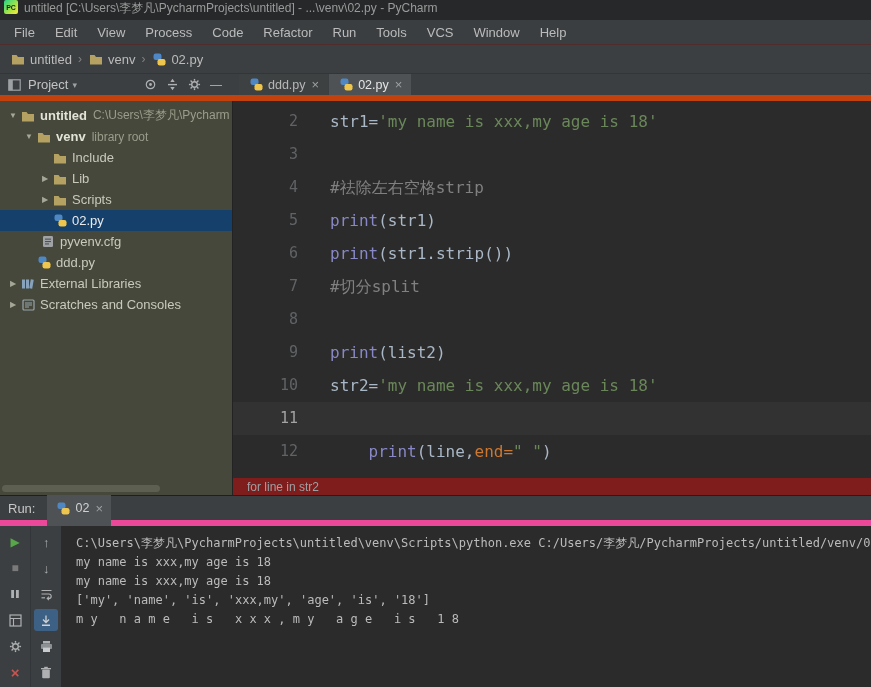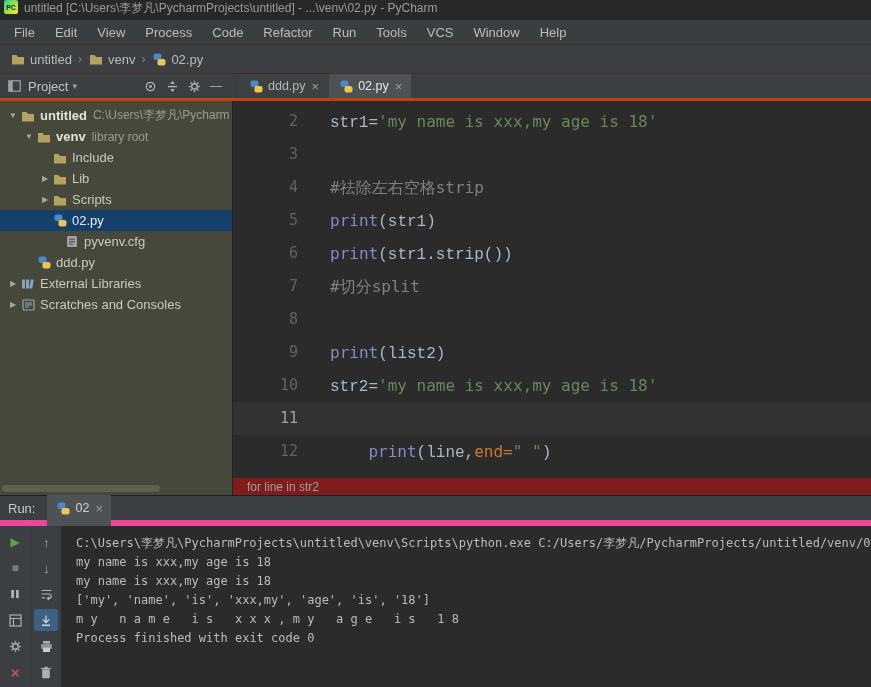--- a/index.html
+++ b/index.html
@@ -21,21 +21,21 @@
   
   .menubar { height: 25px; background: #3b3e40; border-bottom: 1px solid #512c2c; display: flex; align-items: center; padding-left: 4px; }
   .menu-item { padding: 0 10px; color: #bbbbbb; cursor: default; }
 
   
   .navbar { height: 29px; background: #3c3f41; border-bottom: 1px solid #502a2a; display: flex; align-items: center; padding-left: 10px; }
   .crumb { display: inline-flex; align-items: center; color: #bbbbbb; }
   .crumb-sep { color: #808080; margin: 0 6px; font-size: 12px; }
 
   
-  .header-row { height: 27px; display: flex; background: #3c3f41; border-bottom: 3px solid #c2410c; }
+  .header-row { height: 27px; display: flex; background: #3c3f41; border-bottom: 6px solid #c2410c; }
   .project-header { width: 233px; display: flex; align-items: center; padding: 0 6px; flex-shrink: 0; }
   .ph-label { margin: 0 4px 0 2px; color: #c3c3c3; }
   .ph-caret { font-size: 9px; color: #9da0a2; }
   .ph-spacer { flex: 1; }
   .hdr-icon { display: inline-flex; align-items: center; justify-content: center; width: 22px; height: 20px; color: #aeb0b2; font-size: 12px; }
   .tabs { flex: 1; display: flex; align-items: stretch; padding-left: 6px; gap: 1px; }
   .tab { display: flex; align-items: center; padding: 0 9px; background: #3e4142; color: #b7b7b7; font-size: 12.5px; }
   .tab.active { background: #4e5254; color: #e5e5e5; }
   .tab-label { margin-right: 2px; }
   .tab-close { color: #9ea1a3; font-size: 13px; margin-left: 4px; cursor: default; }
@@ -51,21 +51,21 @@
   .t-suffix { color: #9b9d8c; font-size: 12px; margin-left: 6px; }
   .h-scrollbar { position: absolute; bottom: 3px; left: 2px; width: 158px; height: 7px; background: #5d6050; border-radius: 4px; }
 
   .editor { flex: 1; display: flex; flex-direction: column; background: #2b2b2b; min-width: 0; }
   .code-area { flex: 1; padding-top: 4px; font-family: "DejaVu Sans Mono", "Liberation Mono", monospace; font-size: 16px; overflow: hidden; }
   .code-line { display: flex; height: 33px; line-height: 33px; }
   .code-line.current { background: #323232; }
   .gutter-num { width: 85px; padding-right: 20px; text-align: right; color: #606366; font-size: 15px; flex-shrink: 0; }
   .code-line.current .gutter-num { color: #a4a3a3; }
   .code-text { padding-left: 12px; white-space: pre; }
-  .seg.plain { color: #a9b7c6; font-family: Liberation Mono, monospace; }
+  .seg.plain { color: #a9b7c6; }
   .seg.string { color: #6a8759; }
   .seg.comment { color: #808080; }
   .seg.keyword { color: #cc7832; }
   .seg.builtin { color: #8888c6; }
   .seg.namedarg { color: #cc7832; }
   .editor-breadcrumb { height: 17px; background: #7f1d1d; color: #9da0a3; font-size: 12px; display: flex; align-items: center; padding-left: 14px; }
 
   
   .run-panel { height: 192px; display: flex; flex-direction: column; background: #3c3f41; border-top: 1px solid #1f1f1f; }
   .run-header { height: 30px; display: flex; align-items: center; padding-left: 8px; gap: 12px; border-bottom: 6px solid #ec4899; }
@@ -250,21 +250,21 @@
         <div class="tree-row selected" style="padding-left:38px">
           <span class="arrow"></span>
           <span class="icon">
             <svg width="13" height="13" viewBox="0 0 13 13">
               <rect x="0.5" y="0.5" width="8" height="6.5" rx="2.2" fill="#4e87c3"></rect>
               <rect x="4.5" y="6" width="8" height="6.5" rx="2.2" fill="#eec64f"></rect>
             </svg>
           </span>
           <span class="t-label">02.py</span>
         </div>
-        <div class="tree-row" style="padding-left:50px">
+        <div class="tree-row" style="padding-left:26px">
           <span class="arrow"></span>
           <span class="icon">
             <svg width="12" height="13" viewBox="0 0 12 13">
               <rect x="1" y="1" width="10" height="11" rx="1.2" fill="#9fa3a6"></rect>
               <rect x="3" y="3.6" width="6" height="1.1" fill="#4e5254"></rect>
               <rect x="3" y="6" width="6" height="1.1" fill="#4e5254"></rect>
               <rect x="3" y="8.4" width="4" height="1.1" fill="#4e5254"></rect>
             </svg>
           </span>
           <span class="t-label">pyvenv.cfg</span>
@@ -457,16 +457,15 @@
             </span>
           </div>
         </div>
     </div>
     <div class="console" id="console-lines">
         <div class="console-line">C:\Users\李梦凡\PycharmProjects\untitled\venv\Scripts\python.exe C:/Users/李梦凡/PycharmProjects/untitled/venv/02.py</div>
         <div class="console-line">my name is xxx,my age is 18</div>
         <div class="console-line">my name is xxx,my age is 18</div>
         <div class="console-line">['my', 'name', 'is', 'xxx,my', 'age', 'is', '18']</div>
         <div class="console-line">m y   n a m e   i s   x x x , m y   a g e   i s   1 8</div>
-        <div class="console-line">Process finished with exit code 0</div>
       </div>
   </div>
 </div>
 
 </body></html>

